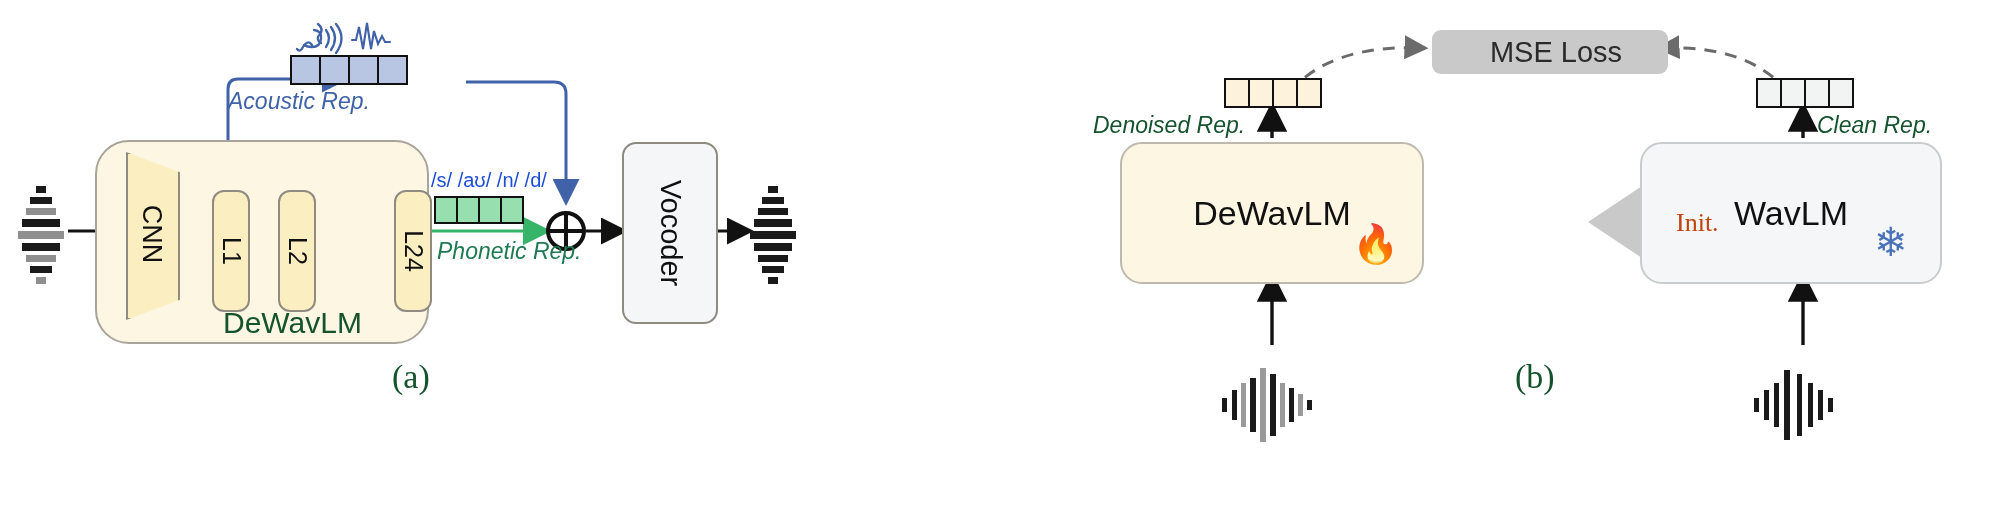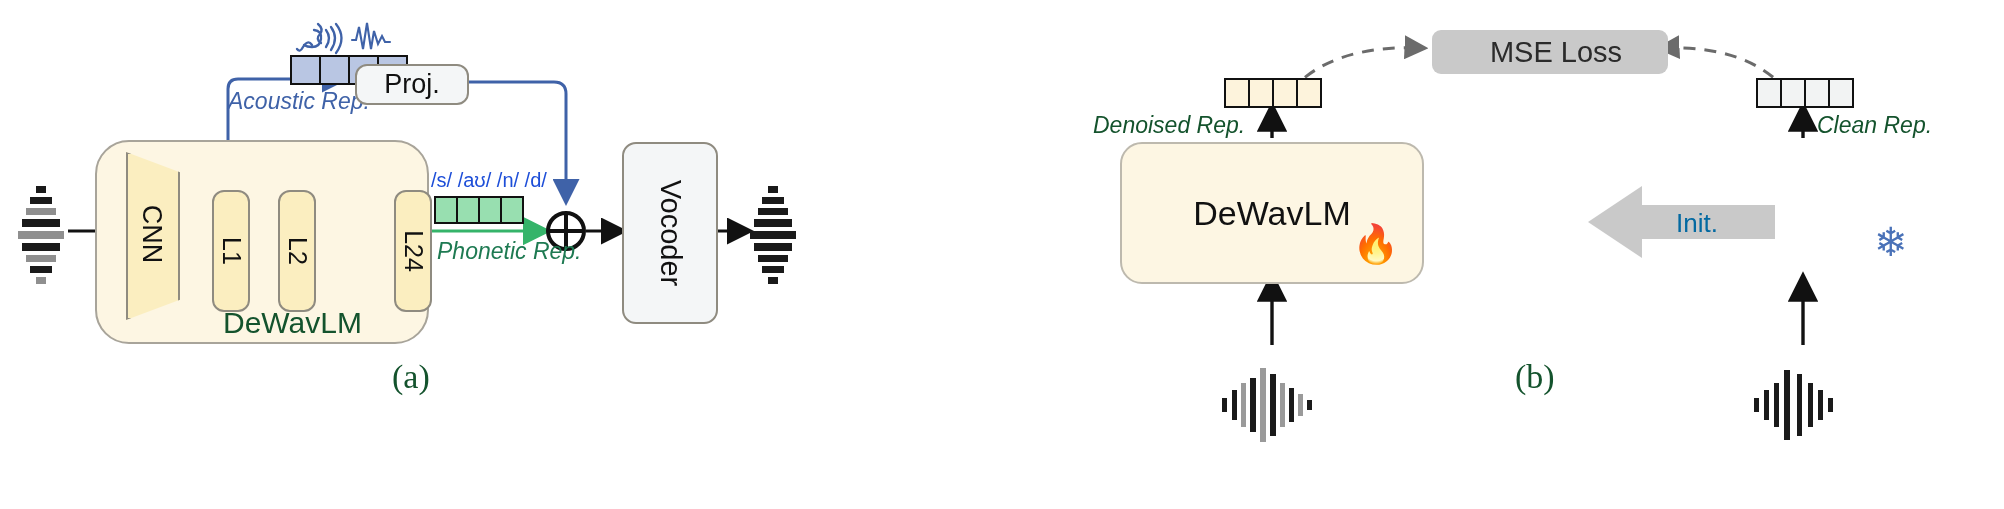--- a/index.html
+++ b/index.html
@@ -122,21 +122,22 @@
     display: flex;
     align-items: center;
     justify-content: center;
     font-size: 29px;
     color: #2b2b2b;
     padding-left: 12px;
   }
   .init-label {
     position: absolute;
     font-size: 26px;
-    color: #0369a1;
+    color: #c2410c;
+    font-family: Liberation Serif, serif;
   }
 
   svg.overlay {
     position: absolute;
     left: 0; top: 0;
     width: 2004px; height: 509px;
     pointer-events: none;
   }
   .emoji { position: absolute; line-height: 1; }
 </style>
@@ -290,23 +291,20 @@
 
   <div class="tokens tok-blue" style="left:290px; top:55px; width:118px; height:30px;">
     <span></span>
     <span></span>
     <span></span>
     <span></span>
   </div>
 
   <div class="lbl italic" style="left:228px; top:90px; font-size:23px; color:#3f62a8;">Acoustic Rep.</div>
 
-  <div class="proj-box" style="left:355px; top:64px; width:110px; height:37px;">
-    <span>Proj.</span>
-  </div>
 
   <div class="lbl" style="left:431px; top:170px; font-size:20px; color:#1d4ed8;">/s/ /aʊ/ /n/ /d/</div>
 
   <div class="tokens tok-green" style="left:434px; top:196px; width:90px; height:28px;">
     <span></span>
     <span></span>
     <span></span>
     <span></span>
   </div>
 
@@ -335,20 +333,23 @@
     <span></span>
     <span></span>
   </div>
 
   <div class="lbl italic" style="left:1093px; top:114px; font-size:23px;">Denoised Rep.</div>
   <div class="lbl italic" style="left:1817px; top:114px; font-size:23px;text-align:center;">Clean Rep.</div>
 
   <div class="model-box cream" style="left:1120px; top:142px; width:300px; height:138px;">
     <span>DeWavLM</span>
   </div>
+  <div class="model-box grey" style="left:1640px; top:142px; width:298px; height:138px;">
+    <span>WavLM</span>
+  </div>
 
   <div class="emoji" style="left:1352px; top:225px; font-size:38px;">🔥</div>
   <div class="emoji" style="left:1874px; top:222px; font-size:40px; color:#4a72b8;">❄</div>
 
   <div class="init-label" style="left:1676px; top:208px;">Init.</div>
 
   <div class="lbl" style="left:1515px; top:360px; font-size:34px; font-family:'Liberation Serif', serif;">(b)</div>
 
 </div>
 

